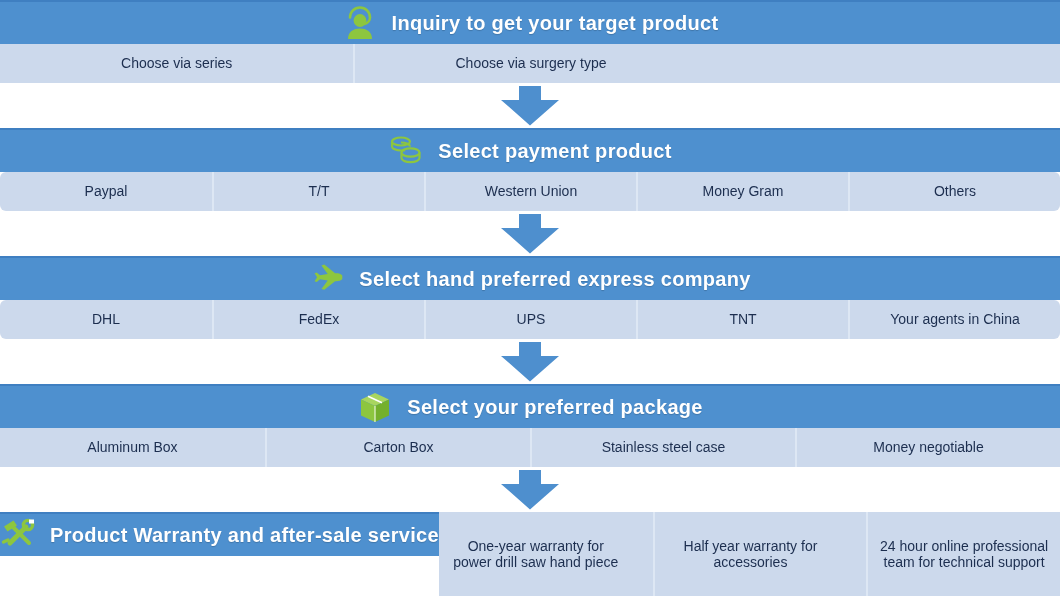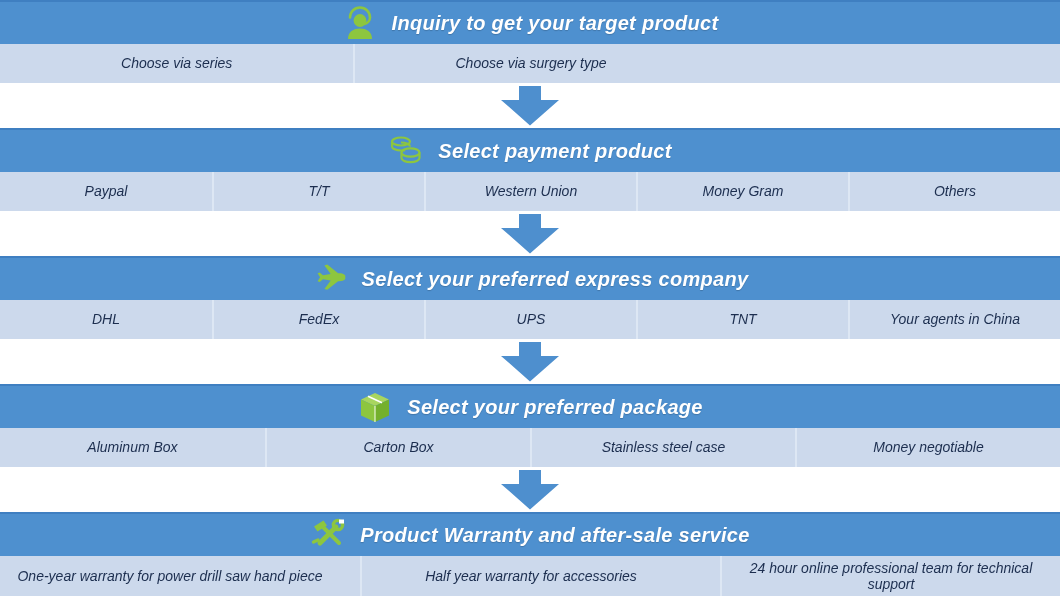--- a/index.html
+++ b/index.html
@@ -1,38 +1,38 @@
 <!DOCTYPE html>
 <html><head>
 <meta charset="utf-8">
 <style>
   html,body{margin:0;padding:0;}
   body{
     width:1060px;height:596px;overflow:hidden;background:#ffffff;
     font-family:"Liberation Sans", sans-serif;
   }
-  #app{width:1060px;height:596px;display:flex;flex-direction:column;font-style:italic;}
+  #app{width:1060px;height:596px;display:flex;flex-direction:column;}
   .header{
     height:42px;border-top:2px solid #3f7fc1;background:#4e90cf;
     display:flex;align-items:center;justify-content:center;gap:14px;
     color:#ffffff;flex:0 0 auto;
   }
   .header .title{
     font-size:20px;font-weight:600;letter-spacing:.3px;margin:0;
     text-shadow:0 1px 1px rgba(0,0,0,.18);
   }
   .icon{width:36px;height:36px;display:flex;align-items:center;justify-content:center;}
   .icon svg{width:36px;height:36px;display:block;}
   .row{
     display:grid;height:39px;background:#ccd9ec;color:#1c2e4f;
     font-size:14px;flex:0 0 auto;
   }
   .cols-3{grid-template-columns:repeat(3,1fr);}
   .cols-4{grid-template-columns:repeat(4,1fr);}
-  .cols-5{grid-template-columns:repeat(5,1fr);}
+  .cols-5{grid-template-columns:repeat(5,1fr);border-radius:6px;}
   .cell{
     display:flex;align-items:center;justify-content:center;text-align:center;
     border-left:2px solid #dde7f4;padding:0 8px;line-height:1.15;
   }
   .cell:first-child{border-left:none;}
   .arrow-zone{height:45px;flex:0 0 auto;display:flex;align-items:center;justify-content:center;background:#ffffff;}
   .arrow{
     width:58px;height:40px;background:#4e8fce;
     clip-path:polygon(31% 0,69% 0,69% 36%,100% 36%,50% 100%,0 36%,31% 36%);
   }
@@ -93,21 +93,21 @@
     <div class="arrow"></div>
   </div>
 
   <section>
     <div class="header">
       <span class="icon">
         <svg viewBox="0 0 40 40">
           <path fill="#8dc63f" d="M37 20c-1.6 2-4.6 2.6-8 2.4l-12 9.6-3.2-1 7-9.4-8.6-1.4-3.6 3-2.4-.8 2.8-4.4-2.8-4.4 2.4-.8 3.6 3 8.6-1.4-7-9.4 3.2-1 12 9.6c3.4-.2 6.4.4 8 2.4z"></path>
         </svg>
       </span>
-      <h2 class="title">Select your preferred express company</h2>
+      <h2 class="title">Select hand preferred express company</h2>
     </div>
     <div class="row cols-5">
       <div class="cell">DHL</div>
       <div class="cell">FedEx</div>
       <div class="cell">UPS</div>
       <div class="cell">TNT</div>
       <div class="cell">Your agents in China</div>
     </div>
   </section>
 
@@ -133,21 +133,21 @@
       <div class="cell">Carton Box</div>
       <div class="cell">Stainless steel case</div>
       <div class="cell">Money negotiable</div>
     </div>
   </section>
 
   <div class="arrow-zone">
     <div class="arrow"></div>
   </div>
 
-  <section style="display:flex;flex-direction:column;flex:1;justify-content:center;">
+  <section style="display:flex;flex-direction:row;flex:1;justify-content:center;">
     <div class="header">
       <span class="icon">
         <svg viewBox="0 0 36 36">
           <line x1="11" y1="8" x2="29" y2="26" stroke="#8dc63f" stroke-width="4" stroke-linecap="round"></line>
           <polygon points="4,9.5 13.5,3.5 17,8.5 7.5,14.5" fill="#8dc63f"></polygon>
           <line x1="26" y1="10" x2="10" y2="26" stroke="#8dc63f" stroke-width="5" stroke-linecap="round"></line>
           <circle cx="28" cy="8" r="4.6" fill="none" stroke="#8dc63f" stroke-width="3.4"></circle>
           <rect x="29" y="2.5" width="5" height="4" fill="#ffffff"></rect>
           <line x1="3.5" y1="25" x2="8" y2="23" stroke="#8dc63f" stroke-width="3.4" stroke-linecap="round"></line>
         </svg>

